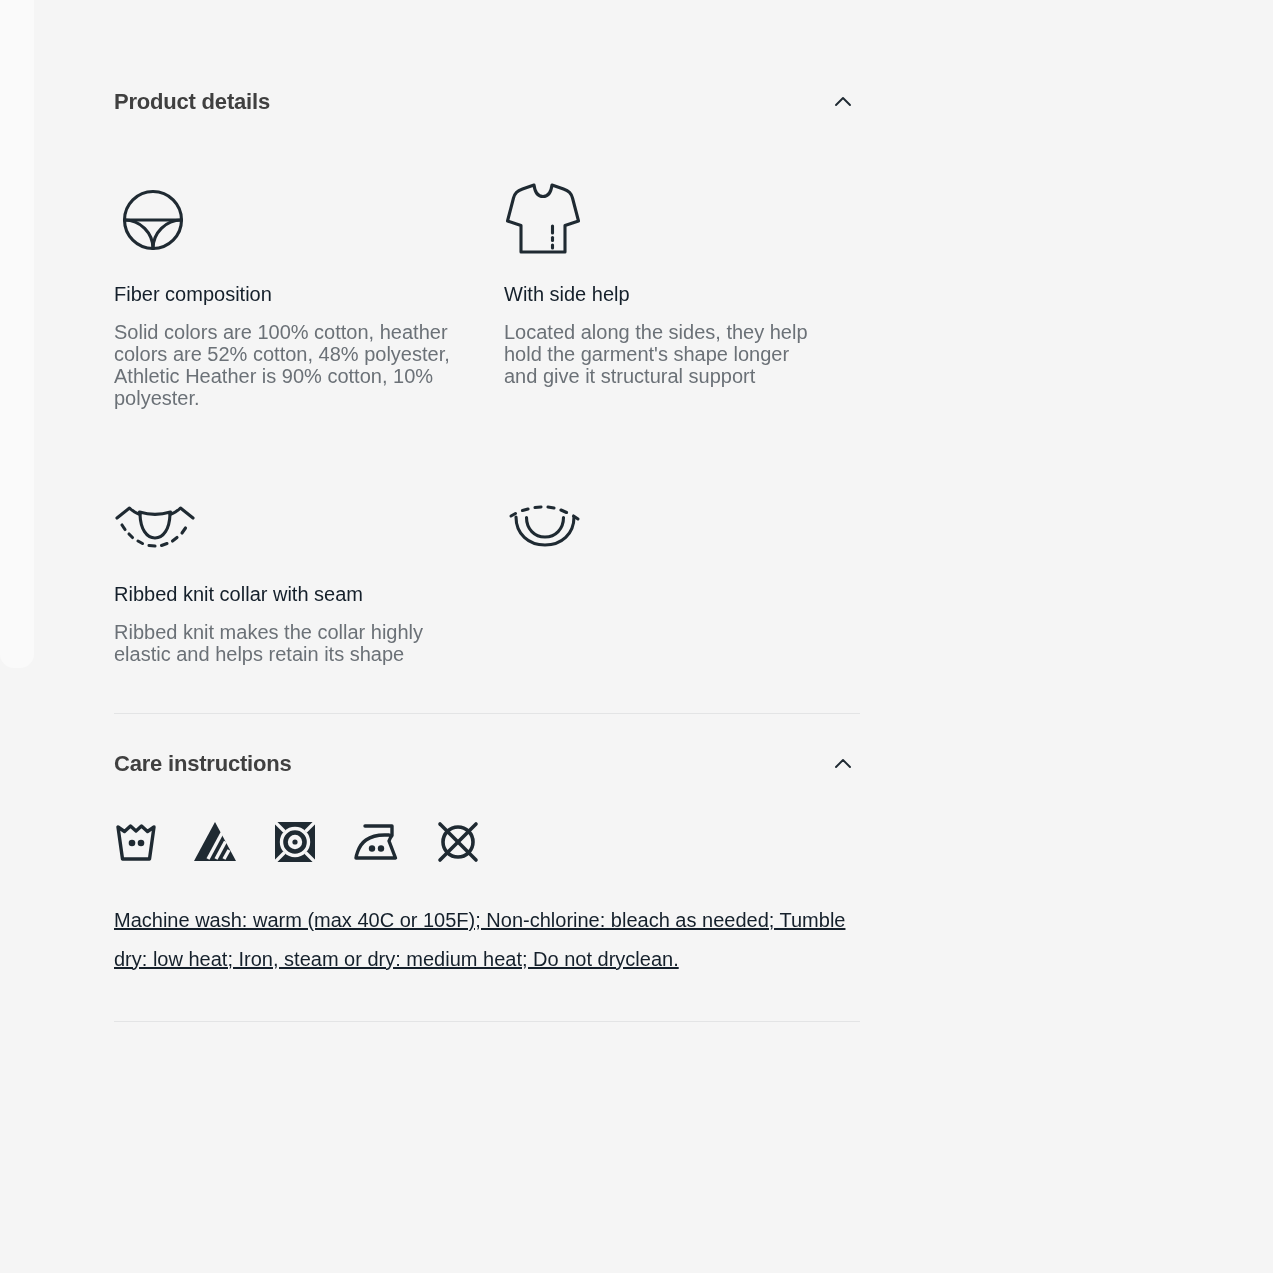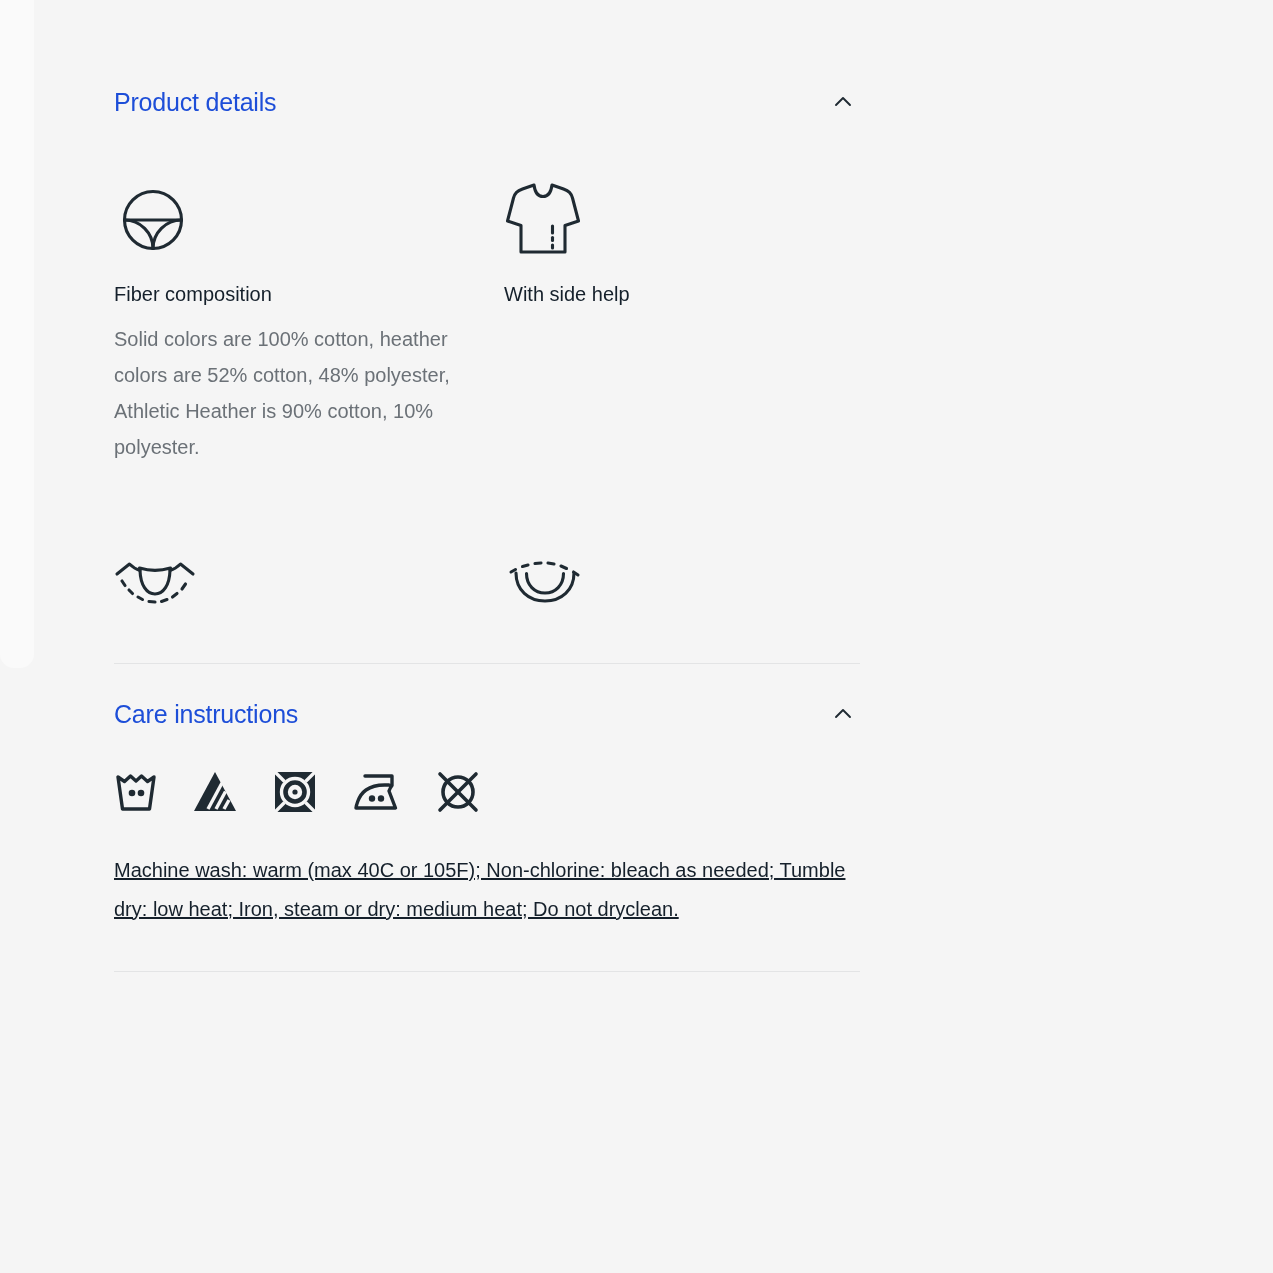--- a/index.html
+++ b/index.html
@@ -40,23 +40,23 @@
   }
 
   
   .section-head {
     display: flex;
     align-items: center;
     justify-content: space-between;
     width: 746px;
   }
   .section-title {
-    font-size: 25px;
-    font-weight: normal;
-    color: #1d4ed8;
+    font-size: 22px;
+    font-weight: bold;
+    color: #404040;
     letter-spacing: -0.2px;
     margin: 0;
     line-height: 1.2;
   }
   .chev {
     width: 34px;
     height: 34px;
     display: flex;
     align-items: center;
     justify-content: center;
@@ -88,21 +88,21 @@
   .feature-title {
     font-size: 20px;
     color: #15202b;
     margin: 22px 0 0 0;
     line-height: 1.3;
     font-weight: normal;
   }
   .feature-desc {
     font-size: 20px;
     color: #6b7177;
-    line-height: 36px;
+    line-height: 22px;
     margin: 14px 0 0 0;
   }
   .feature.row2 .feature-icon { height: 78px; }
   .row2-spacer { height: 64px; grid-column: 1 / -1; }
 
   
   .divider {
     width: 746px;
     height: 1px;
     background: #e3e4e5;
@@ -164,40 +164,43 @@
     <div class="feature">
       <div class="feature-icon">
         <svg width="78" height="82" viewBox="0 0 78 82" fill="none" stroke="#1f2a32" stroke-width="3.1" stroke-linecap="round" stroke-linejoin="round">
           <path d="M30 8 L18.5 12 C13 14 11 16 9.5 21 L3.5 44 L17 48.5 L17 75 L61 75 L61 48.5 L74.5 44 L68.5 21 C67 16 65 14 59.5 12 L48 8 C47 16 43.6 19.5 39 19.5 C34.4 19.5 31 16 30 8 Z"></path>
           <path d="M48.5 49 L48.5 56" stroke-dasharray="0"></path>
           <path d="M48.5 60.5 L48.5 63.5"></path>
           <path d="M48.5 68 L48.5 71"></path>
         </svg>
       </div>
       <h3 class="feature-title">With side help</h3>
+      <p class="feature-desc">Located along the sides, they help hold the garment's shape longer and give it structural support</p>
     </div>
 
     <div class="row2-spacer"></div>
 
     <div class="feature row2">
       <div class="feature-icon">
         <svg width="82" height="58" viewBox="0 0 82 58" fill="none" stroke="#1f2a32" stroke-width="3.1" stroke-linecap="round" stroke-linejoin="round">
           <path d="M3 17 L15.5 7 C19 10.5 22.5 12.5 26 13.5"></path>
           <path d="M79 17 L66.5 7 C63 10.5 59.5 12.5 56 13.5"></path>
           <path d="M26 13.5 C26.5 28 32.5 37 41 37 C49.5 37 55.5 28 56 13.5"></path>
           <path d="M25.5 11 C31.5 12.8 36 13.4 41 13.4 C46 13.4 50.5 12.8 56.5 11"></path>
           <path d="M8 24 L11 28.5" stroke-dasharray="0"></path>
           <path d="M15 33 L18.5 36.5"></path>
           <path d="M24 40 L28.5 42.5"></path>
           <path d="M35 44.5 L41 45"></path>
           <path d="M47.5 44.5 L53 42.5"></path>
           <path d="M58.5 40 L63 36.5"></path>
           <path d="M68 32 L71.5 27"></path>
         </svg>
       </div>
+      <h3 class="feature-title">Ribbed knit collar with seam</h3>
+      <p class="feature-desc">Ribbed knit makes the collar highly elastic and helps retain its shape</p>
     </div>
 
     <div class="feature row2">
       <div class="feature-icon">
         <svg width="82" height="58" viewBox="0 0 82 58" fill="none" stroke="#1f2a32" stroke-width="3.1" stroke-linecap="round" stroke-linejoin="round">
           <path d="M7 15 L11.5 12.5"></path>
           <path d="M18.5 9.5 L24 8"></path>
           <path d="M31 6.5 L37 6"></path>
           <path d="M44 6 L50 7"></path>
           <path d="M57 9 L62.5 11.5"></path>

